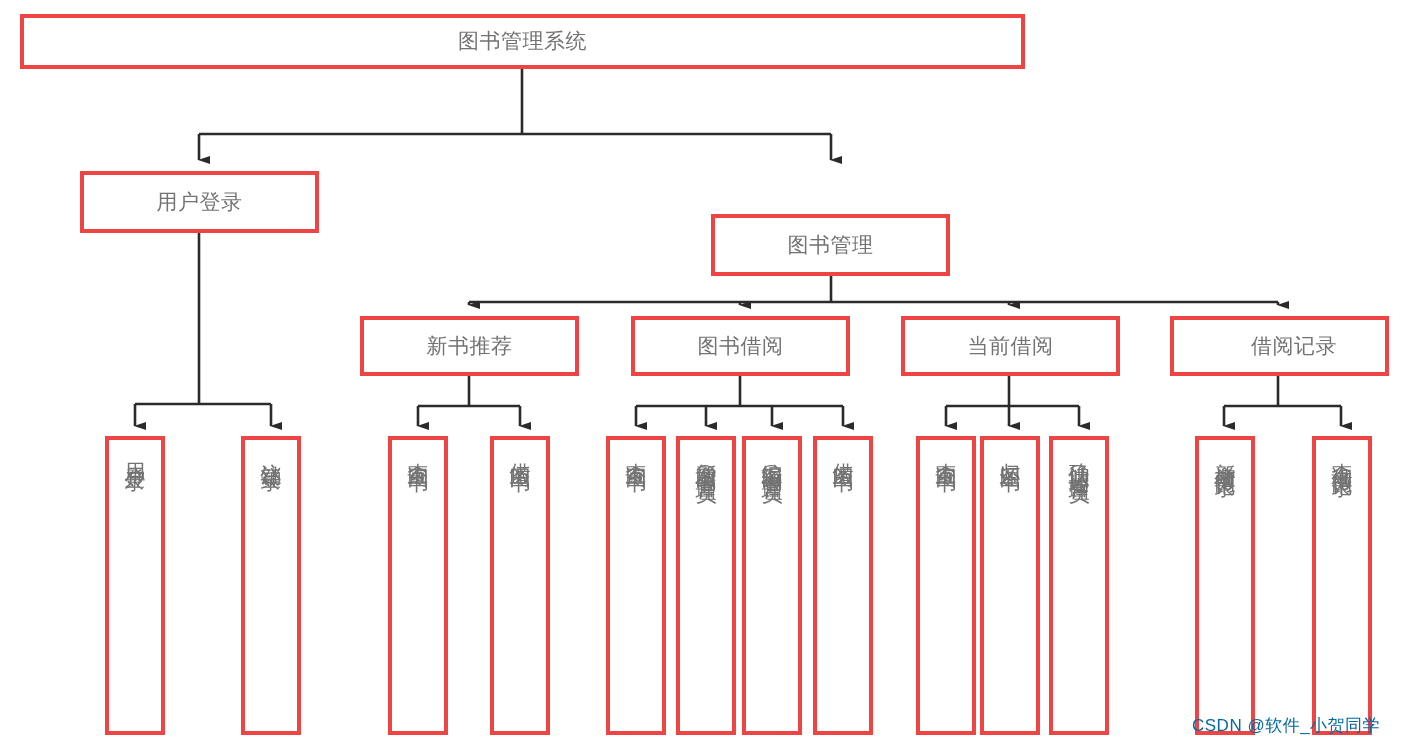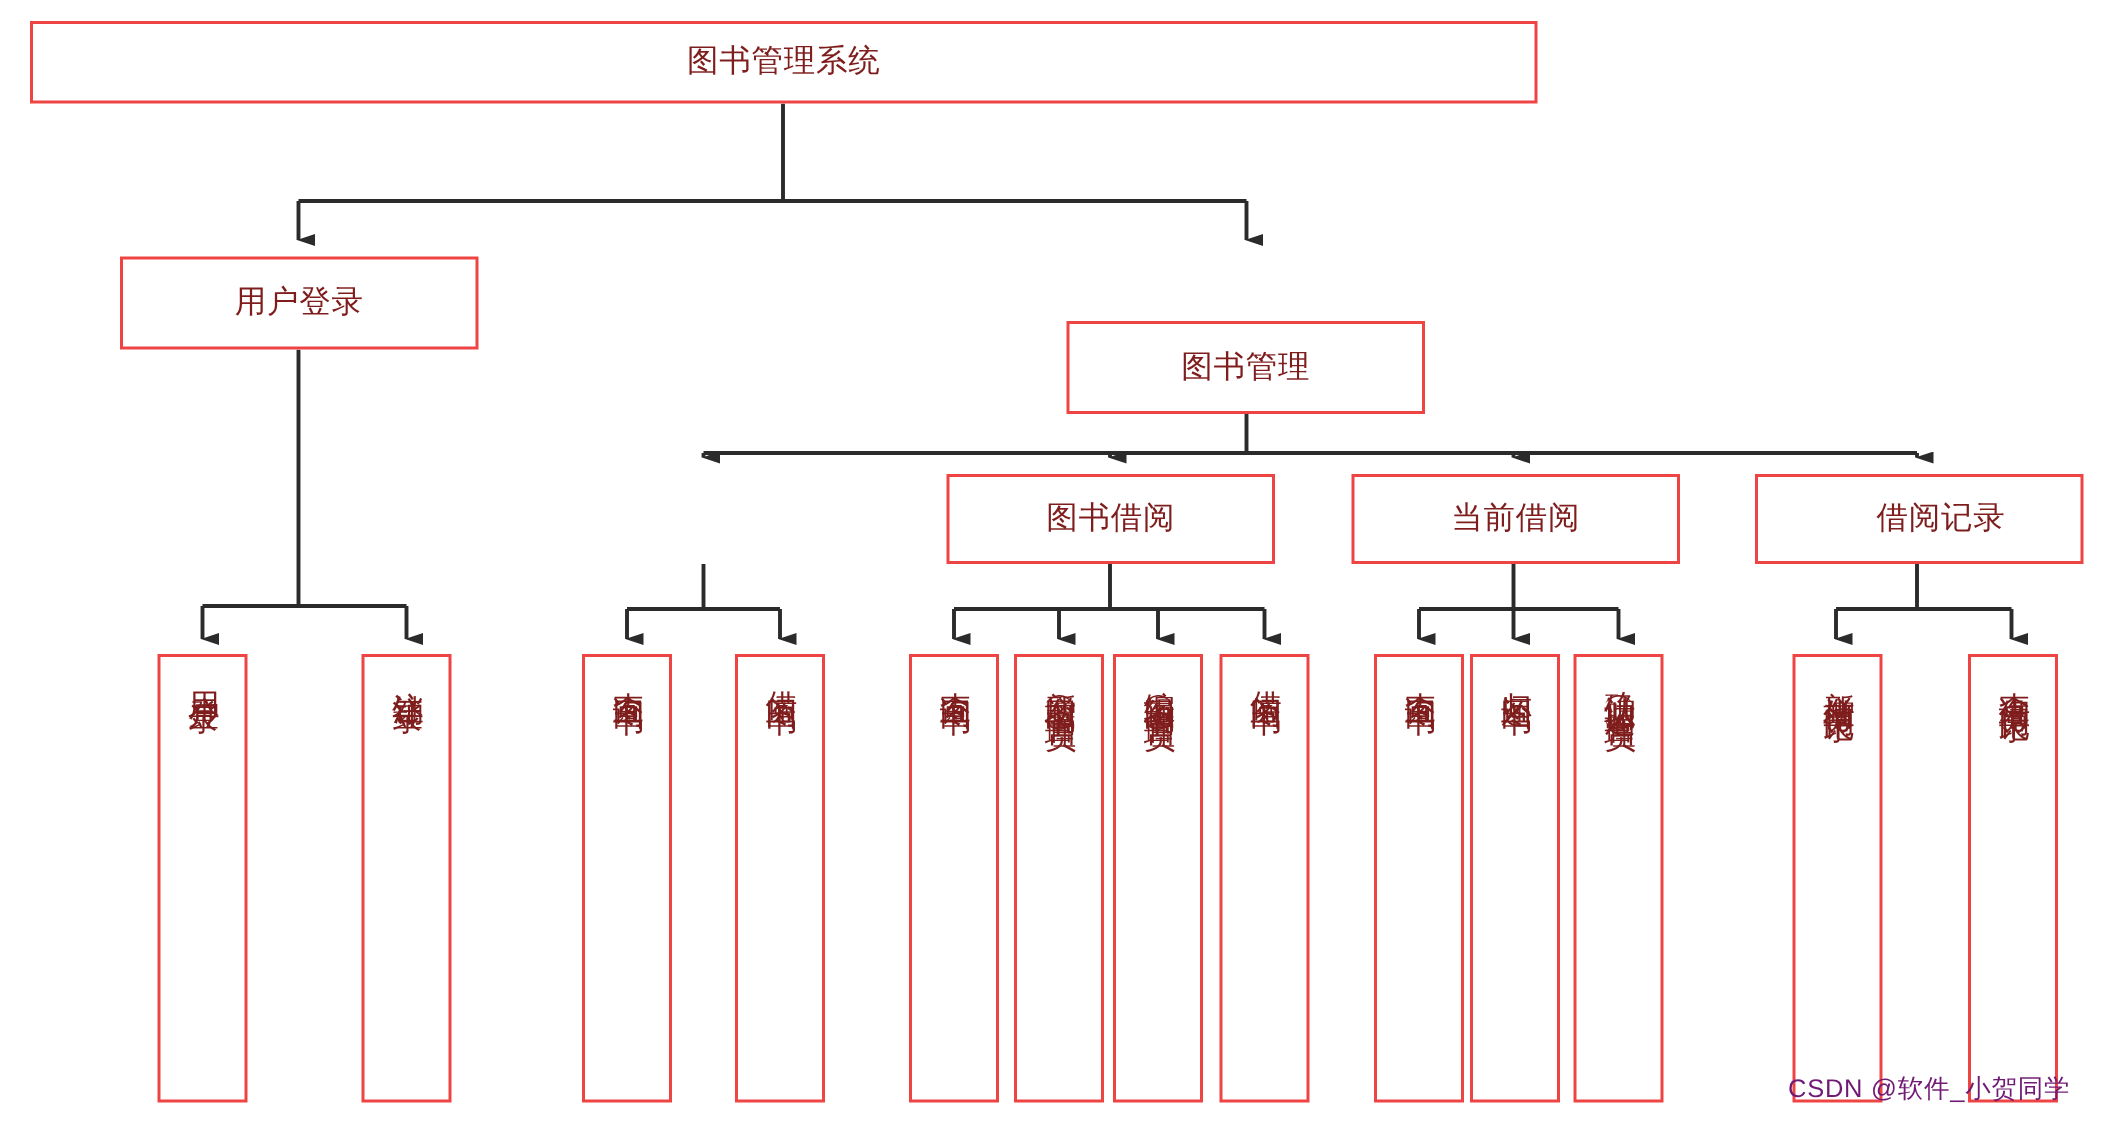--- a/index.html
+++ b/index.html
@@ -22,25 +22,25 @@
     left: 0;
     top: 0;
     width: 1405px;
     height: 747px;
     pointer-events: none;
   }
   .node {
     position: absolute;
     box-sizing: border-box;
     background: #ffffff;
-    border: 2px solid #ef4444;
+    border: 4px solid #ef4444;
     display: flex;
     align-items: center;
     justify-content: center;
-    color: #7f1d1d;
+    color: #737373;
   }
   .node-label {
     display: block;
     text-align: center;
     line-height: 1.18;
     letter-spacing: 0.5px;
   }
   .node.horizontal .node-label {
     writing-mode: horizontal-tb;
     font-size: 21px;
@@ -53,21 +53,21 @@
     writing-mode: vertical-rl;
     text-orientation: upright;
     font-size: 21px;
     line-height: 1.05;
     letter-spacing: 3px;
     margin: 0 auto;
   }
   .watermark {
     position: absolute;
     font-size: 17px;
-    color: #701a75;
+    color: #0369a1;
     white-space: nowrap;
     letter-spacing: 0.5px;
     pointer-events: none;
   }
 </style>
 </head>
 <body>
 
 <div id="canvas">
 
@@ -125,20 +125,23 @@
     <span class="node-label">图书管理系统</span>
   </div>
 
   <div class="node horizontal" style="left:80px; top:171px; width:239px; height:62px;">
     <span class="node-label">用户登录</span>
   </div>
   <div class="node horizontal" style="left:711px; top:171px; width:239px; height:62px;margin-top:43px;">
     <span class="node-label">图书管理</span>
   </div>
 
+  <div class="node horizontal" style="left:360px; top:316px; width:219px; height:60px;">
+    <span class="node-label">新书推荐</span>
+  </div>
   <div class="node horizontal" style="left:631px; top:316px; width:219px; height:60px;">
     <span class="node-label">图书借阅</span>
   </div>
   <div class="node horizontal" style="left:901px; top:316px; width:219px; height:60px;">
     <span class="node-label">当前借阅</span>
   </div>
   <div class="node horizontal" style="left:1170px; top:316px; width:219px; height:60px;padding-left:29px;">
     <span class="node-label">借阅记录</span>
   </div>
 

